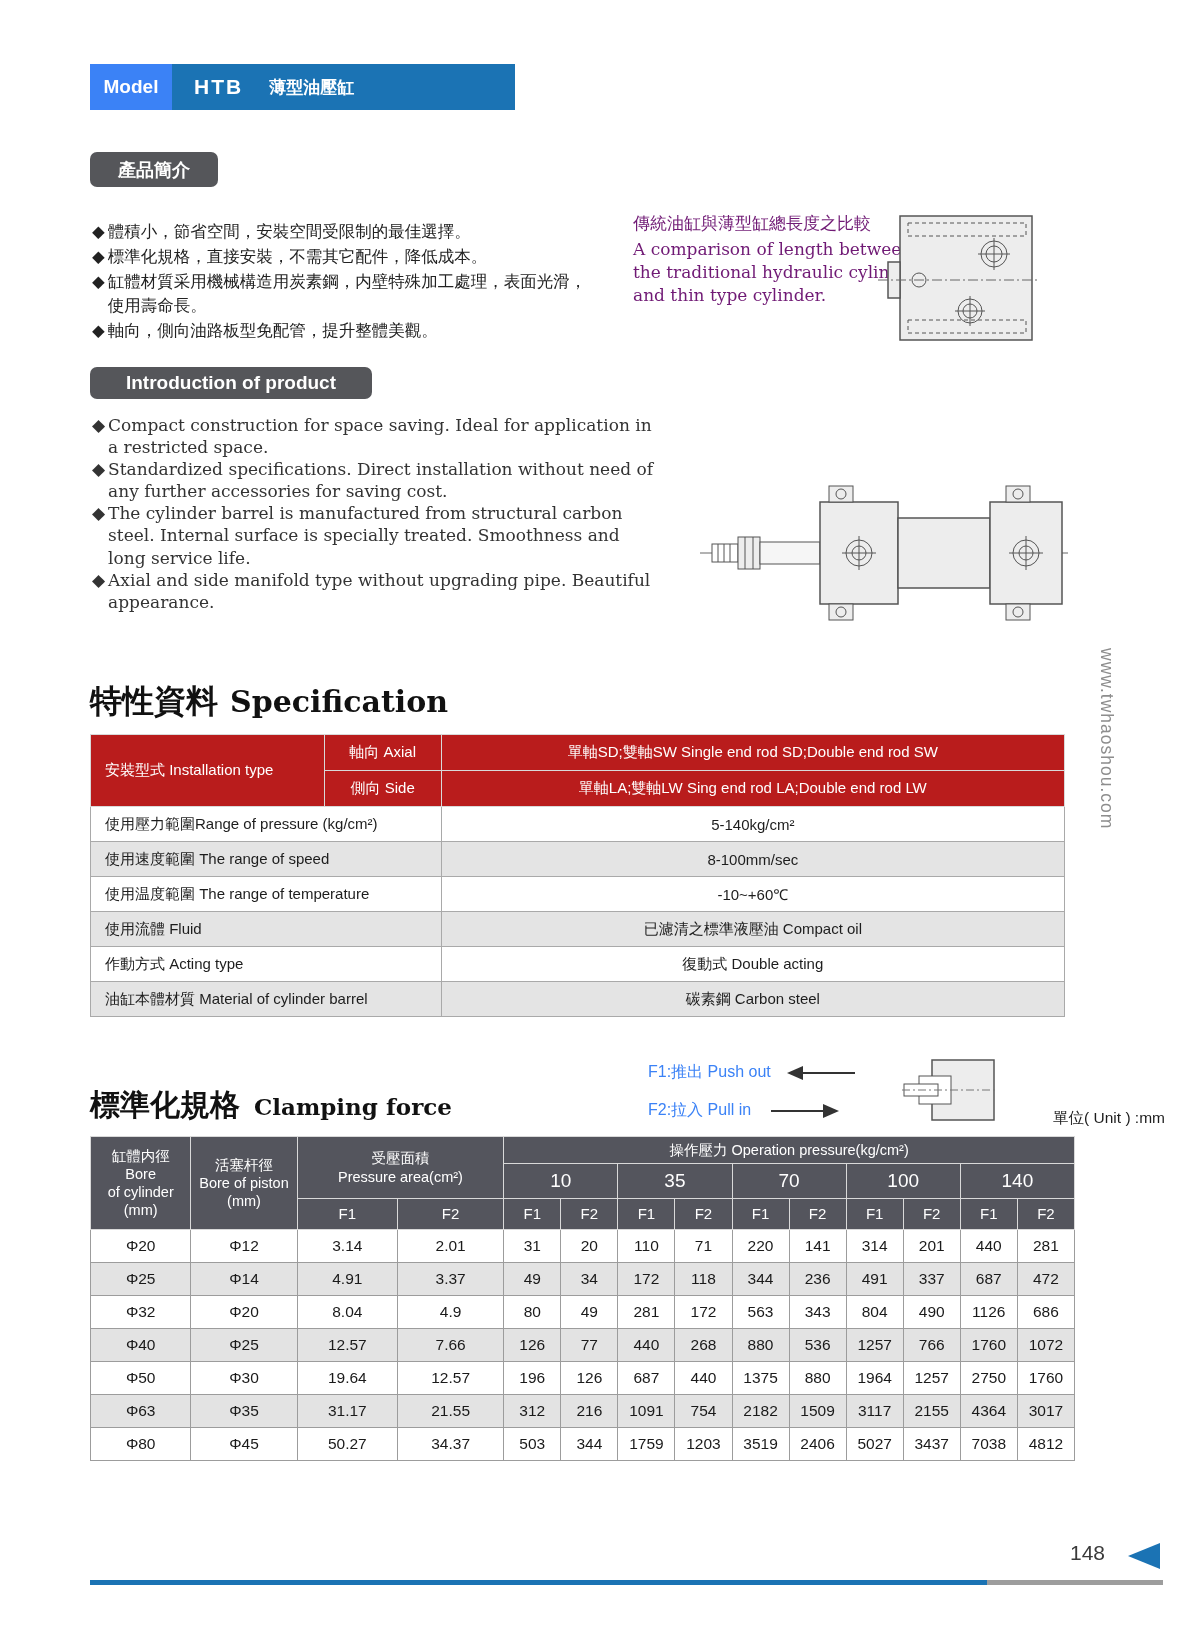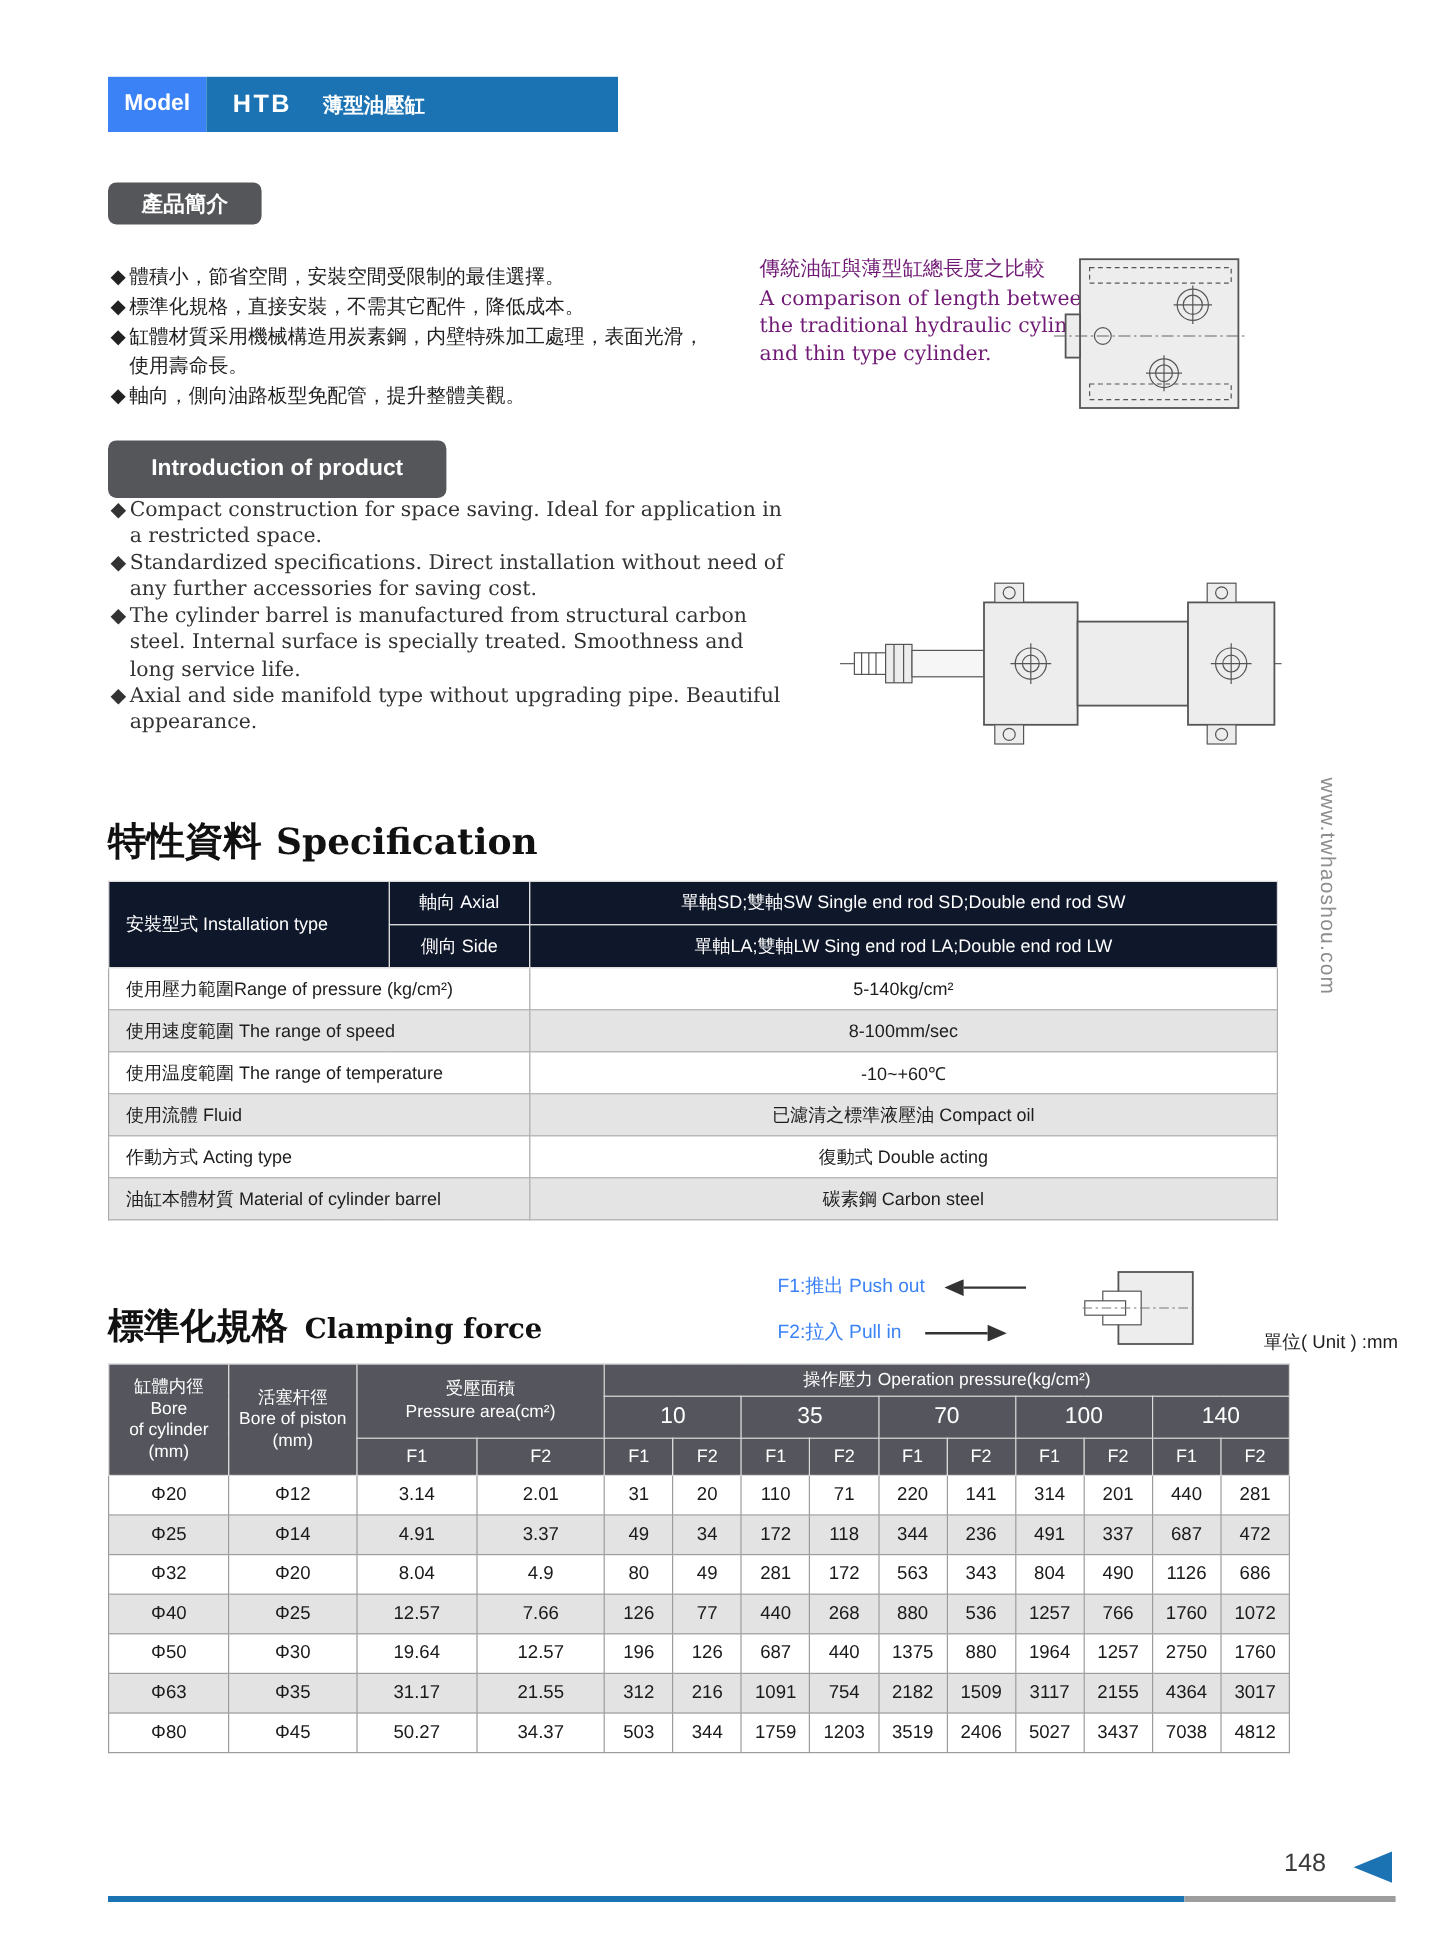--- a/index.html
+++ b/index.html
@@ -11,21 +11,21 @@
   .model-label{width:82px;background:#3b82f6;color:#fff;font-weight:bold;font-size:19px;
                display:flex;align-items:center;justify-content:center;}
   .model-title{width:321px;background:#1b73b4;color:#fff;display:flex;align-items:center;padding-left:22px;}
   .model-code{font-weight:bold;font-size:21px;letter-spacing:2px;}
   .model-name{font-weight:bold;font-size:17px;margin-left:26px;}
 
   
   .badge{position:absolute;background:#55565a;color:#fff;font-weight:bold;border-radius:7px;
          display:flex;align-items:center;justify-content:center;}
   .badge-cn{left:90px;top:152px;width:128px;height:35px;font-size:18px;}
-  .badge-en{left:90px;top:367px;width:282px;height:48px;font-size:19px;}
+  .badge-en{left:90px;top:367px;width:282px;height:32px;font-size:19px;}
 
   
   .bullets{position:absolute;}
   .cn-bullets{left:92px;top:219px;width:505px;font-size:16.5px;line-height:1.5;color:#222;}
   .en-bullets{left:92px;top:414px;width:568px;font-size:17px;line-height:1.3;color:#333;
               font-family:"DejaVu Serif","Liberation Serif",serif;}
   .bullet{display:flex;}
   .diamond{margin-right:3px;flex:0 0 auto;}
 
   
@@ -49,21 +49,21 @@
   .spec-title{left:90px;top:680px;}
   .spec-title .t-cn{font-size:32px;font-weight:bold;}
   .spec-title .t-en{font-size:30px;font-weight:bold;margin-left:12px;}
   .clamp-title{left:90px;top:1085px;}
   .clamp-title .t-cn{font-size:30px;font-weight:bold;}
   .clamp-title .t-en{font-size:23px;font-weight:bold;margin-left:14px;}
 
   
   .spec-table{position:absolute;left:90px;top:734px;width:975px;border-collapse:collapse;table-layout:fixed;}
   .spec-table td{font-size:15px;overflow:hidden;}
-  .spec-table tr.dark td{background:#0f172a;color:#fff;border:1px solid #d9d9d9;height:33px;}
+  .spec-table tr.dark td{background:#b91c1c;color:#fff;border:1px solid #d9d9d9;height:33px;}
   .spec-table td.c-label{padding-left:14px;text-align:left;}
   .spec-table td.c-type{text-align:center;}
   .spec-table td.c-val{text-align:center;}
   .spec-table tr.plain td{background:#ffffff;}
   .spec-table tr.shade td{background:#e4e4e4;}
   .spec-table tr.plain td,.spec-table tr.shade td{border:1px solid #a9a9a9;height:32px;color:#1d1d1d;}
   .spec-table td.c-label2{padding-left:14px;text-align:left;}
 
   
   .legend-row{position:absolute;display:flex;align-items:center;font-size:16px;color:#3b82f6;}

